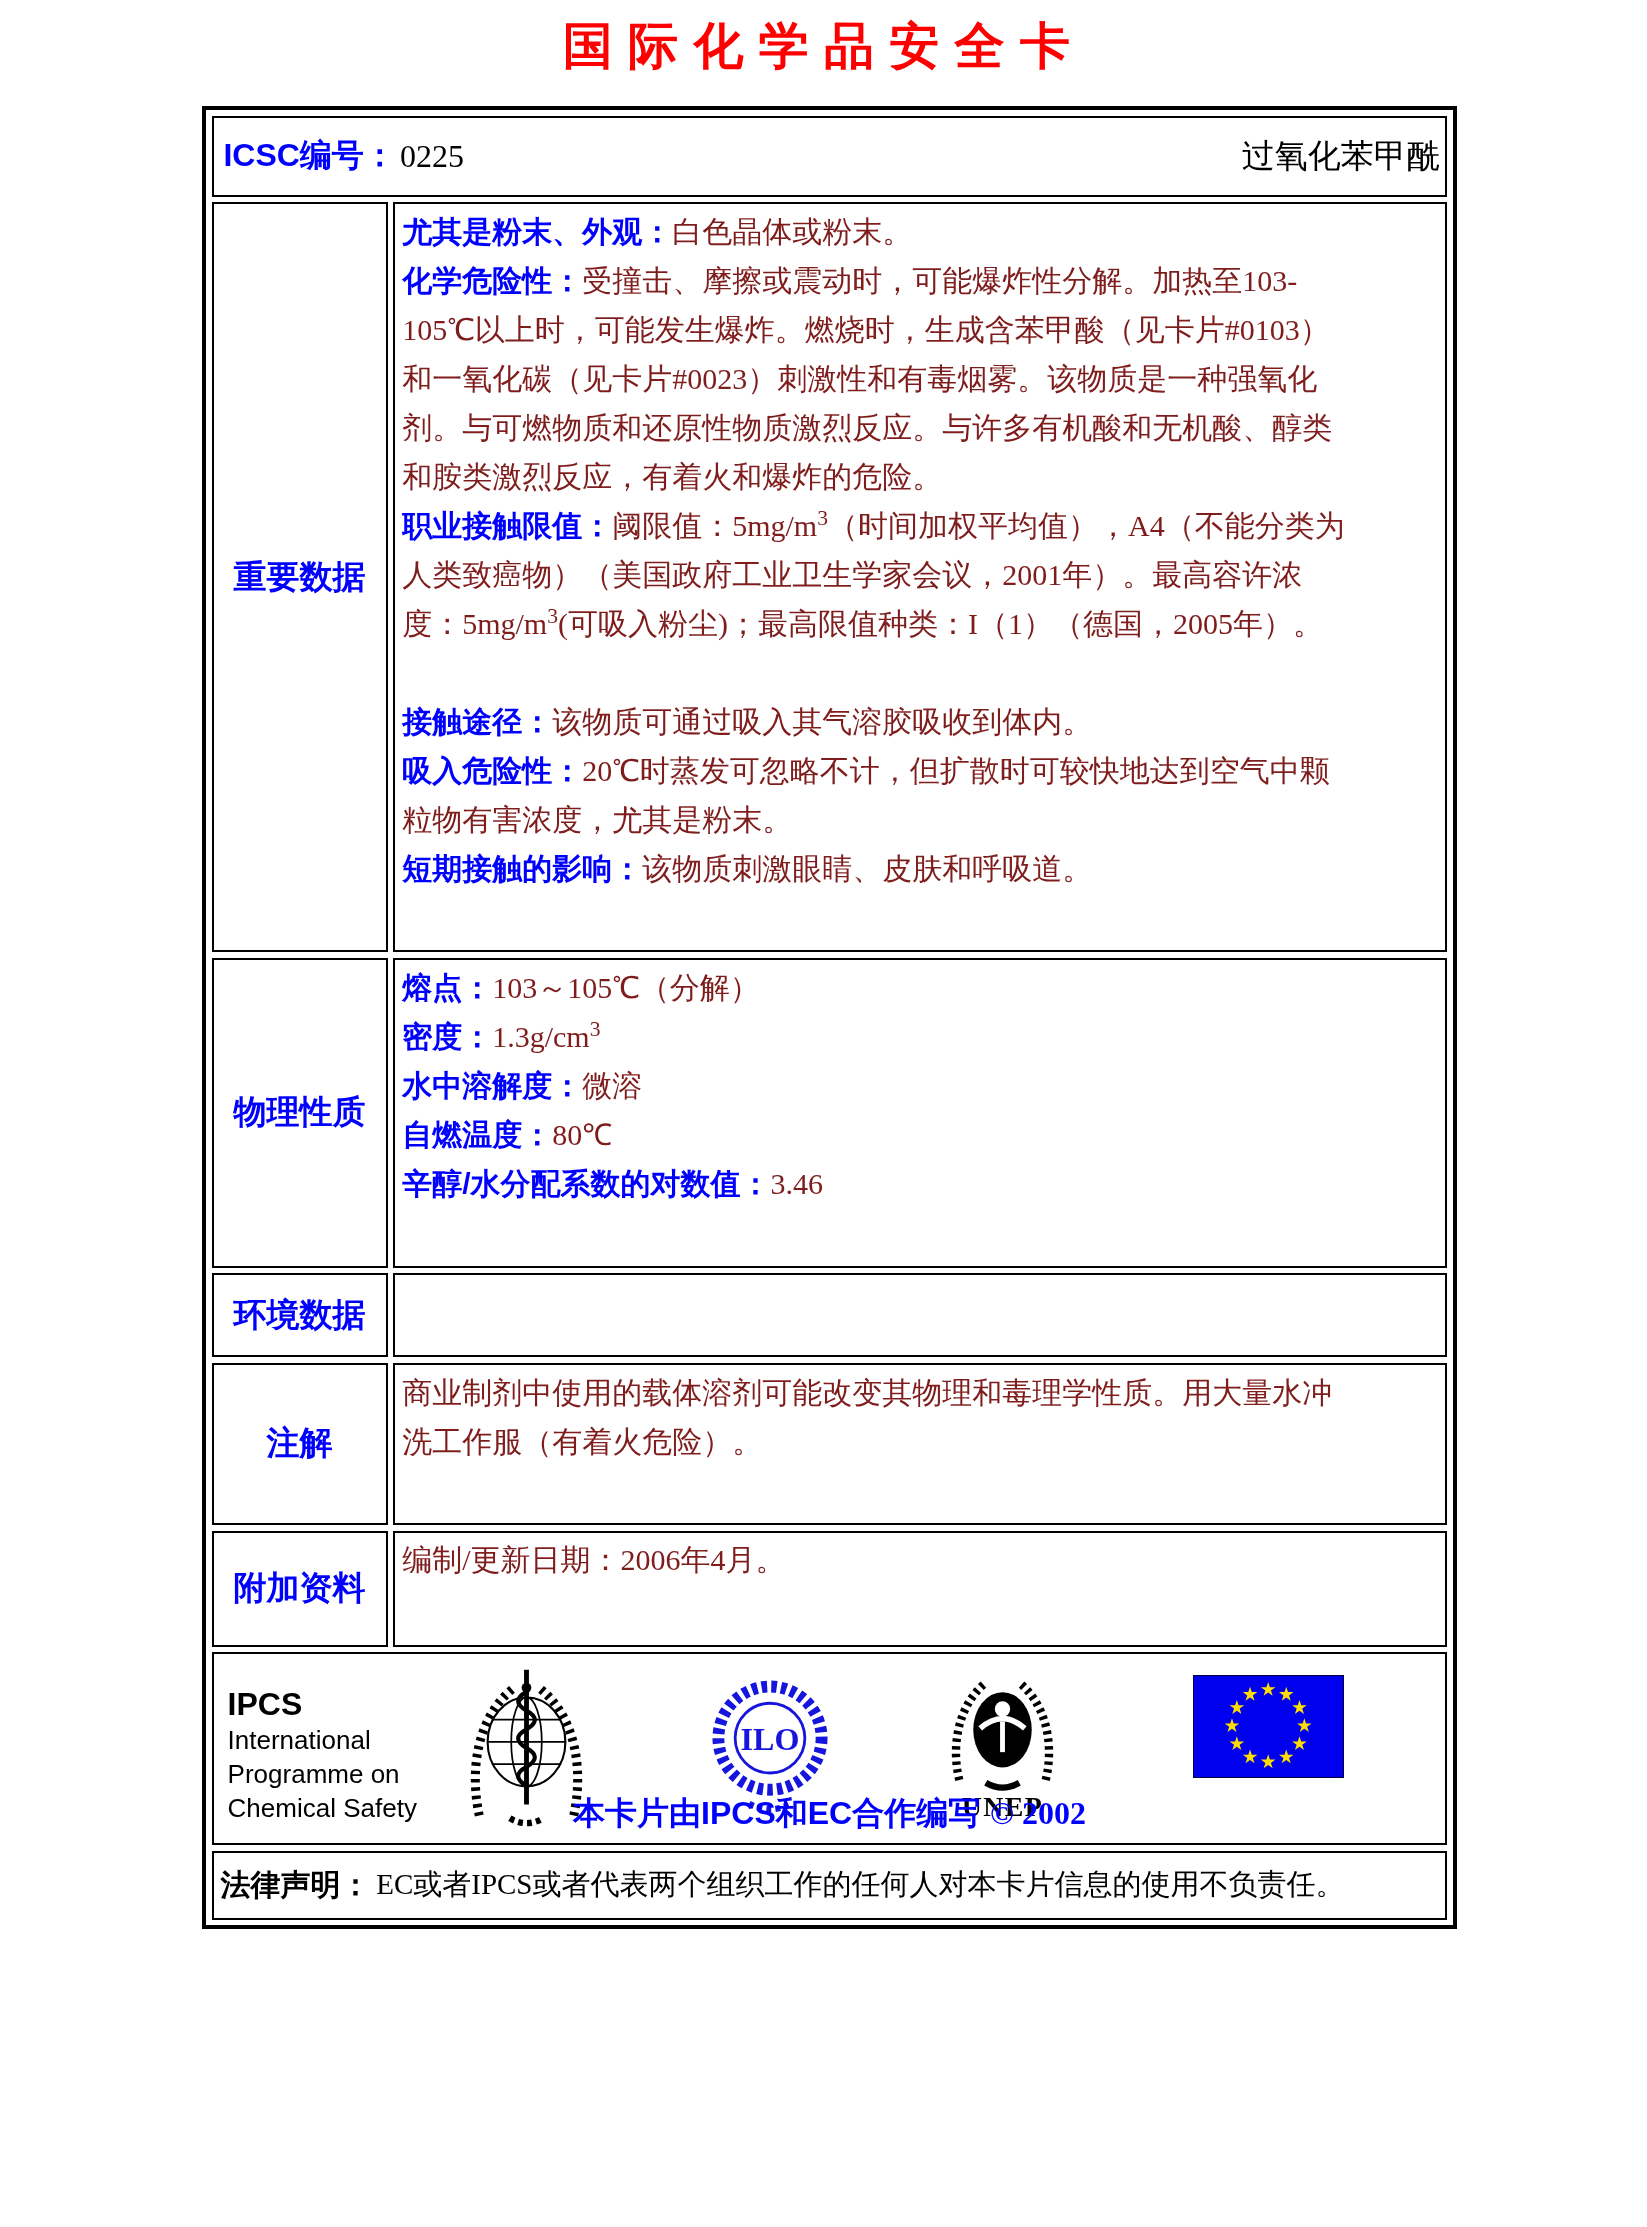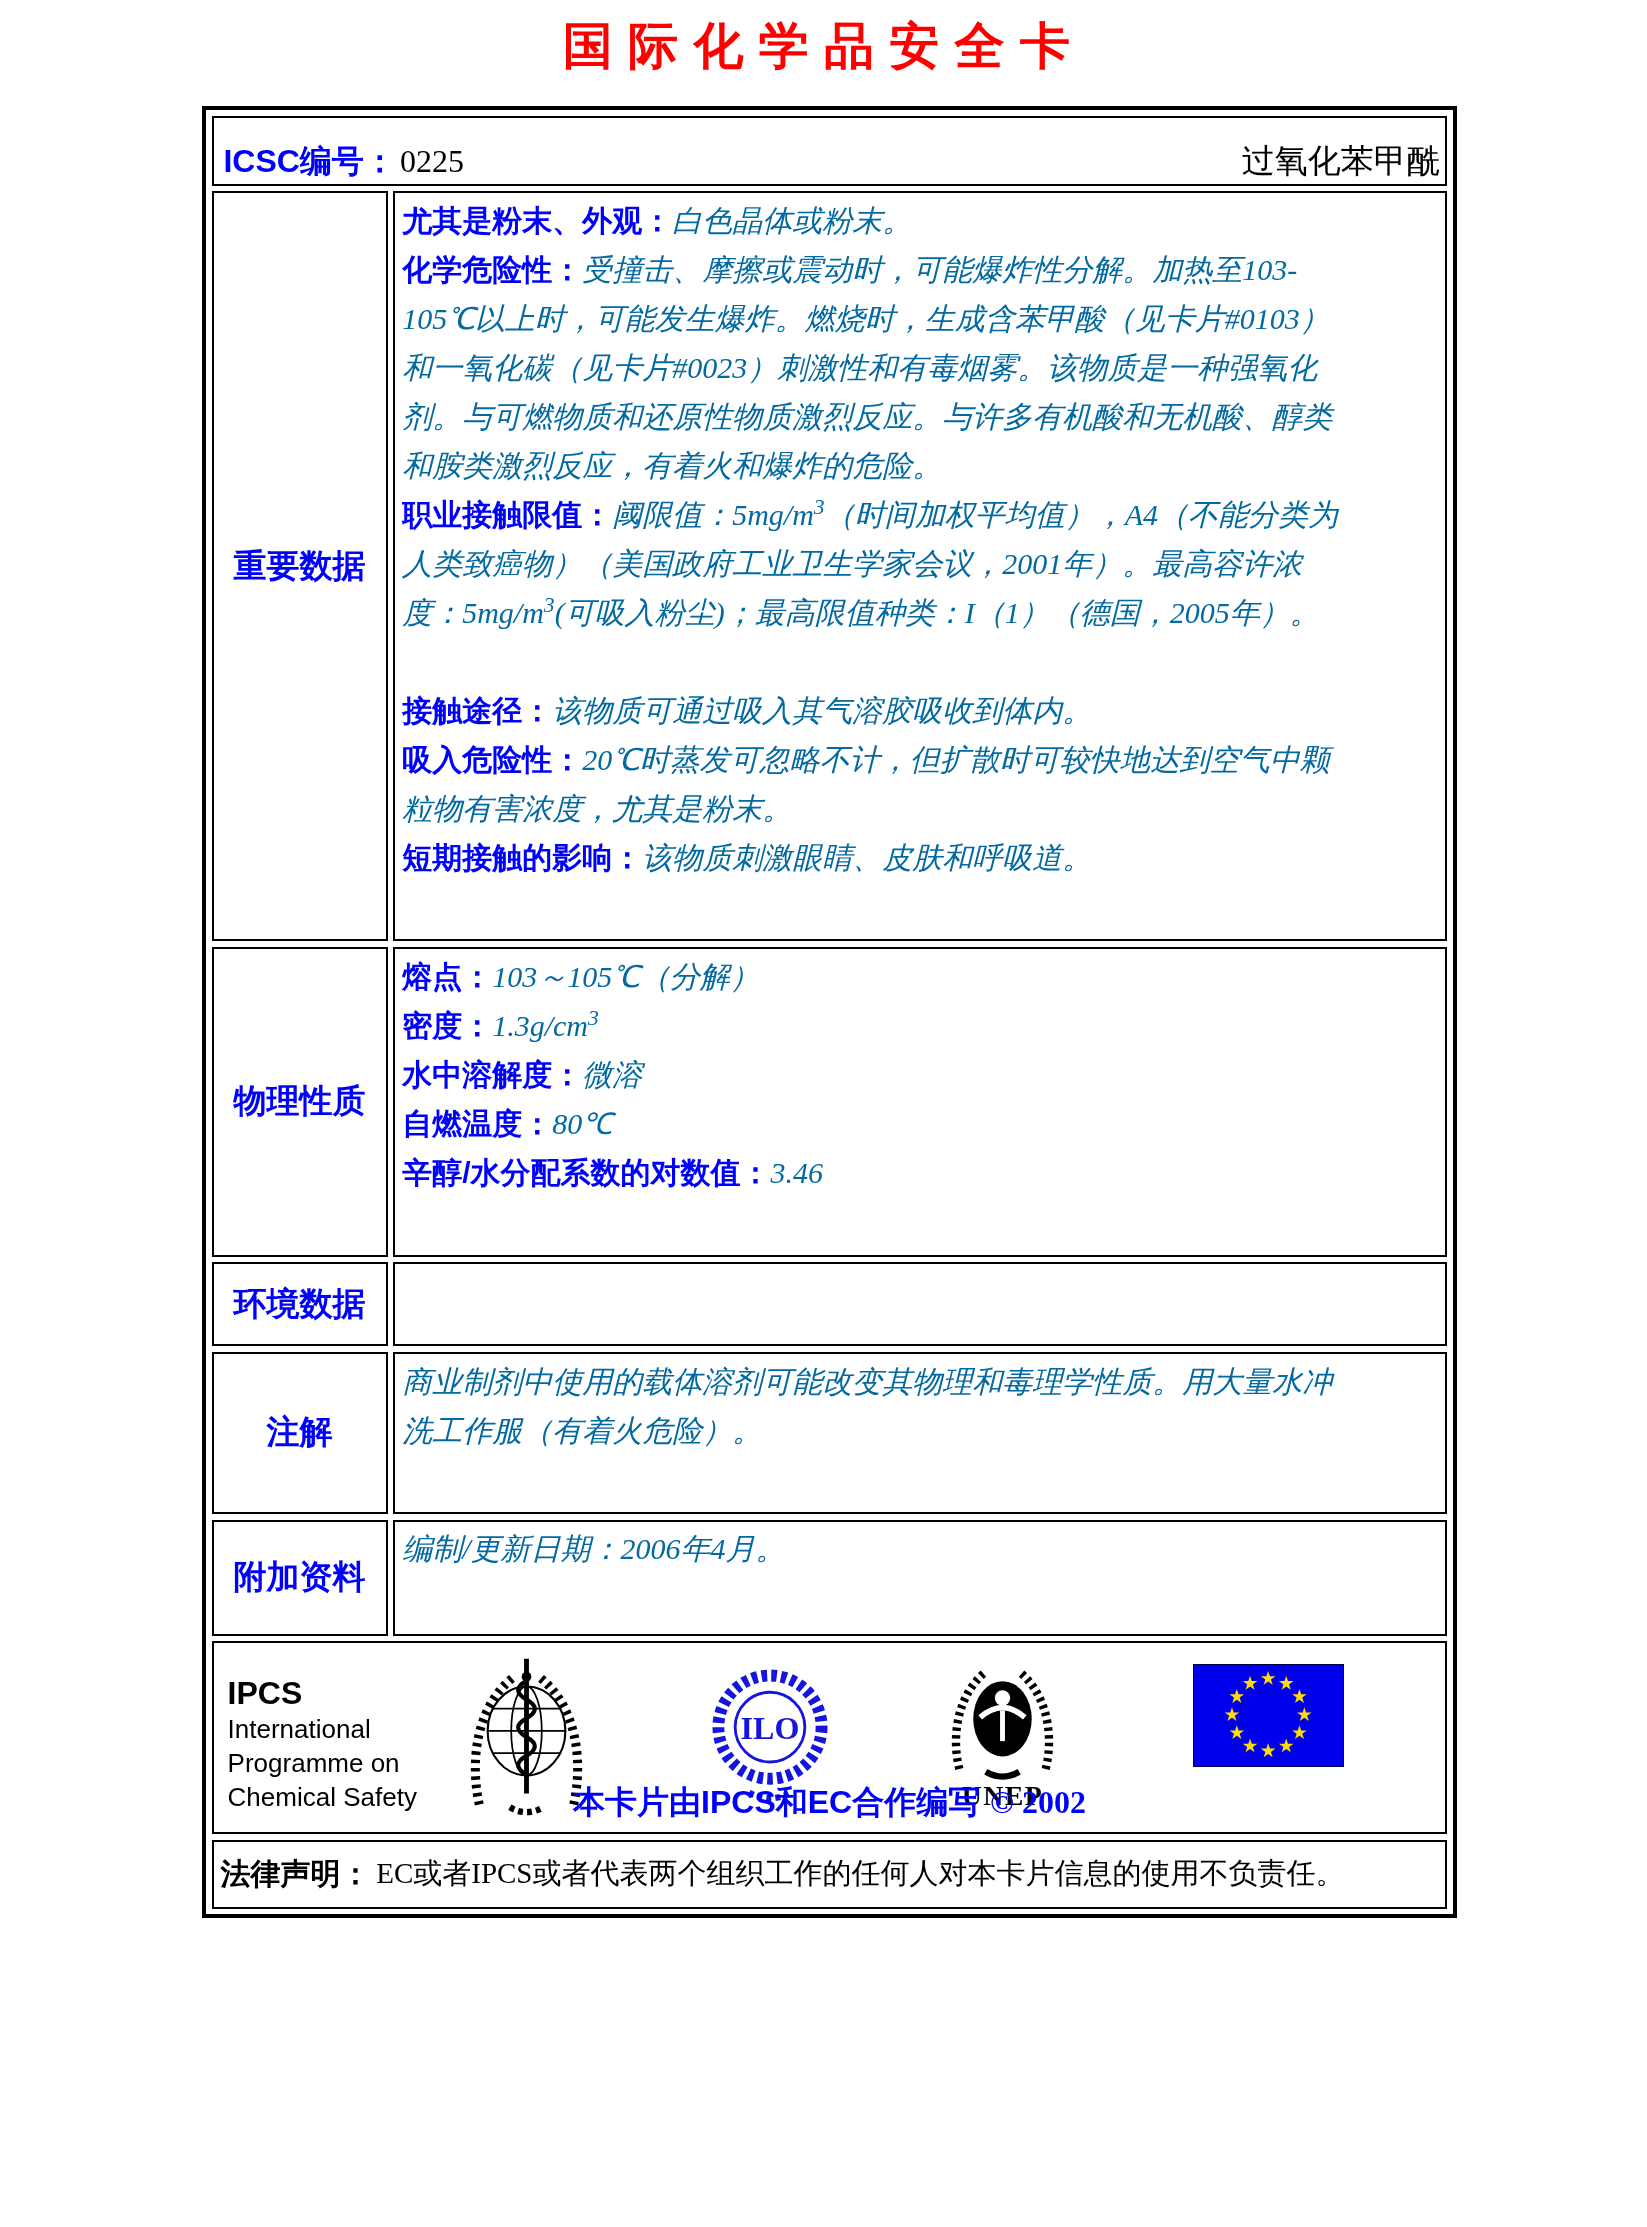--- a/index.html
+++ b/index.html
@@ -32,22 +32,22 @@
     display: flex;
     flex-direction: column;
     gap: 5.6px;
     background: #ffffff;
   }
   .row { display: flex; gap: 5.6px; }
   .cell { border: 2.1px solid #000; box-sizing: border-box; background: #fff; }
 
   
   .header-cell {
-    flex: 1; height: 70px;
-    display: flex; justify-content: space-between; align-items: flex-end;
+    flex: 1; height: 81px;
+    display: flex; justify-content: space-between; align-items: center;
     padding: 0 5.6px 0 9.8px;
   }
   .icsc-left { display: flex; align-items: center; }
   .lbl-blue {
     color: #0000ff; font-weight: bold;
     font-family: "Liberation Sans", sans-serif;
     font-size: 32px;
   }
   .icsc-number { font-size: 32px; font-family: Liberation Serif, serif; padding-left: 4.2px; }
   .chem-name { font-size: 33px; }
@@ -58,21 +58,21 @@
     display: flex; align-items: center; justify-content: center;
     text-align: center;
   }
   .label-cell span {
     color: #0000ff; font-weight: bold;
     font-family: "Liberation Sans", sans-serif;
     font-size: 33px;
   }
   .content-cell { flex: 1; padding: 2.8px 7px; overflow: hidden; }
   .tline { min-height: 49px; line-height: 49px; font-size: 30px; white-space: nowrap; }
-  .seg-n { font-family: "Liberation Serif", serif; color: #0369a1; font-style: italic; }
+  .seg-n { font-family: "Liberation Serif", serif; color: #7f1d1d; }
   .seg-label {
     color: #0000ff; font-weight: bold;
     font-family: "Liberation Sans", sans-serif;
   }
   .seg-sup { vertical-align: super; font-size: 0.72em; line-height: 0; }
 
   .h-sec0 { height: 750px; }
   .h-sec1 { height: 310px; }
   .h-sec2 { height: 84px; }
   .h-sec3 { height: 162px; }

